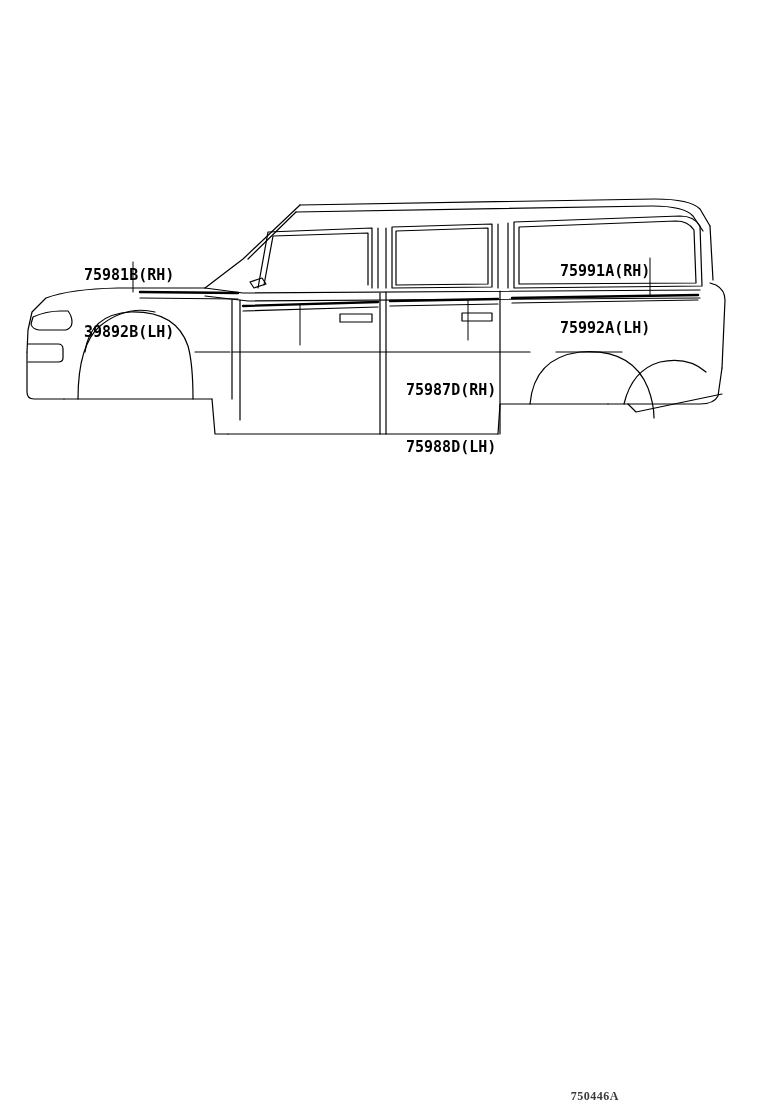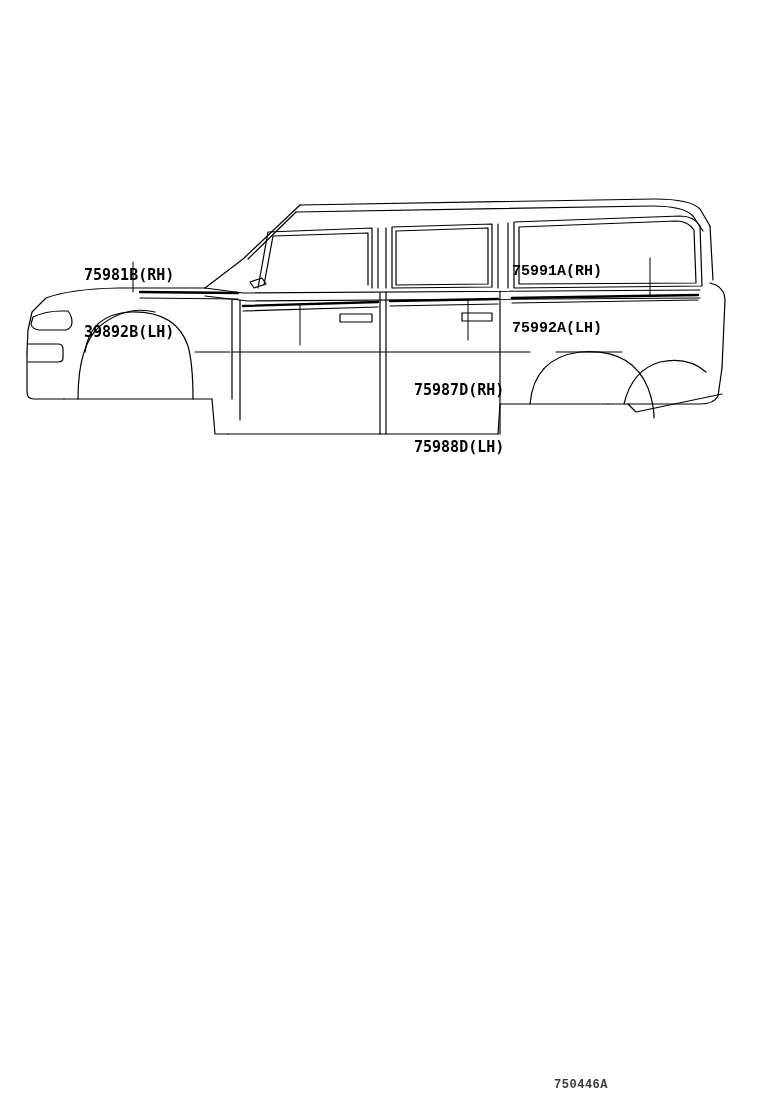--- a/index.html
+++ b/index.html
@@ -14,20 +14,21 @@
     font-family: "DejaVu Sans Mono", monospace;
     color: #000000;
     overflow: hidden;
   }
   #diagram-root {
     position: absolute;
     left: 0;
     top: 0;
     width: 624px;
     height: 1112px;
+    padding-left: 11px;
   }
   svg.vehicle {
     position: absolute;
     left: 0;
     top: 0;
     width: 760px;
     height: 1112px;
   }
   .callout {
     position: absolute;
@@ -36,28 +37,28 @@
     font-weight: bold;
     line-height: 19px;
     letter-spacing: 0px;
     white-space: pre;
     color: #000000;
   }
   .callout .line {
     display: block;
   }
   #callout-75981 { left: 84px;  top: 228px; }
-  #callout-75991 { left: 512px; top: 224px; font-family: Liberation Mono, monospace; }
+  #callout-75991 { left: 560px; top: 224px; }
   #callout-75985 { left: 246px; top: 346px; }
-  #callout-75987 { left: 406px; top: 343px; margin-left: 8px; }
+  #callout-75987 { left: 406px; top: 343px; }
   #figure-code {
     position: absolute;
     right: 16px;
-    bottom: 20px;
-    font-family: Liberation Mono, monospace;
+    bottom: 8px;
+    font-family: Liberation Serif, serif;
     font-size: 12px;
     font-weight: bold;
     color: #3a3a3a;
     letter-spacing: 0.5px;
   }
 </style>
 </head>
 <body>
 
 <div id="diagram-root">

